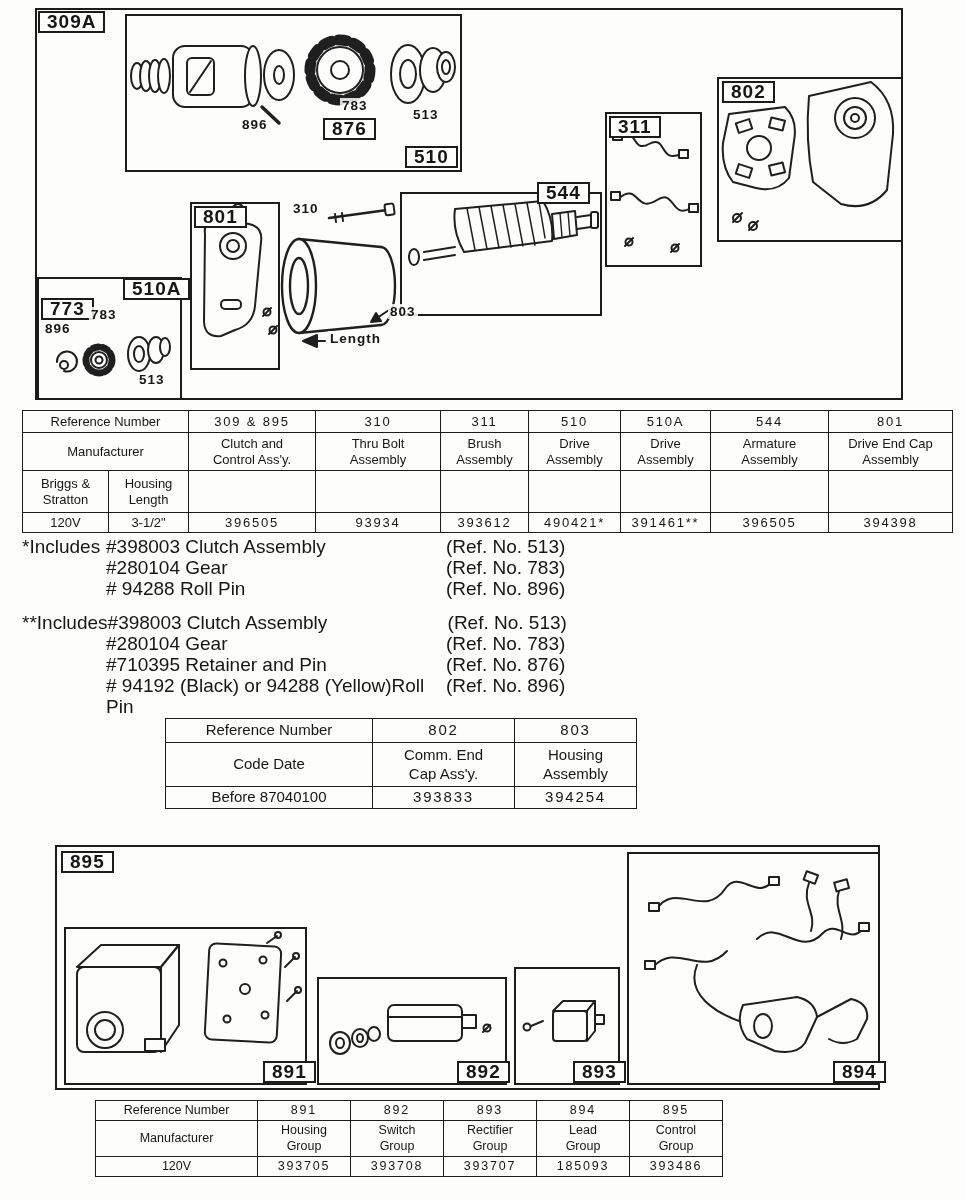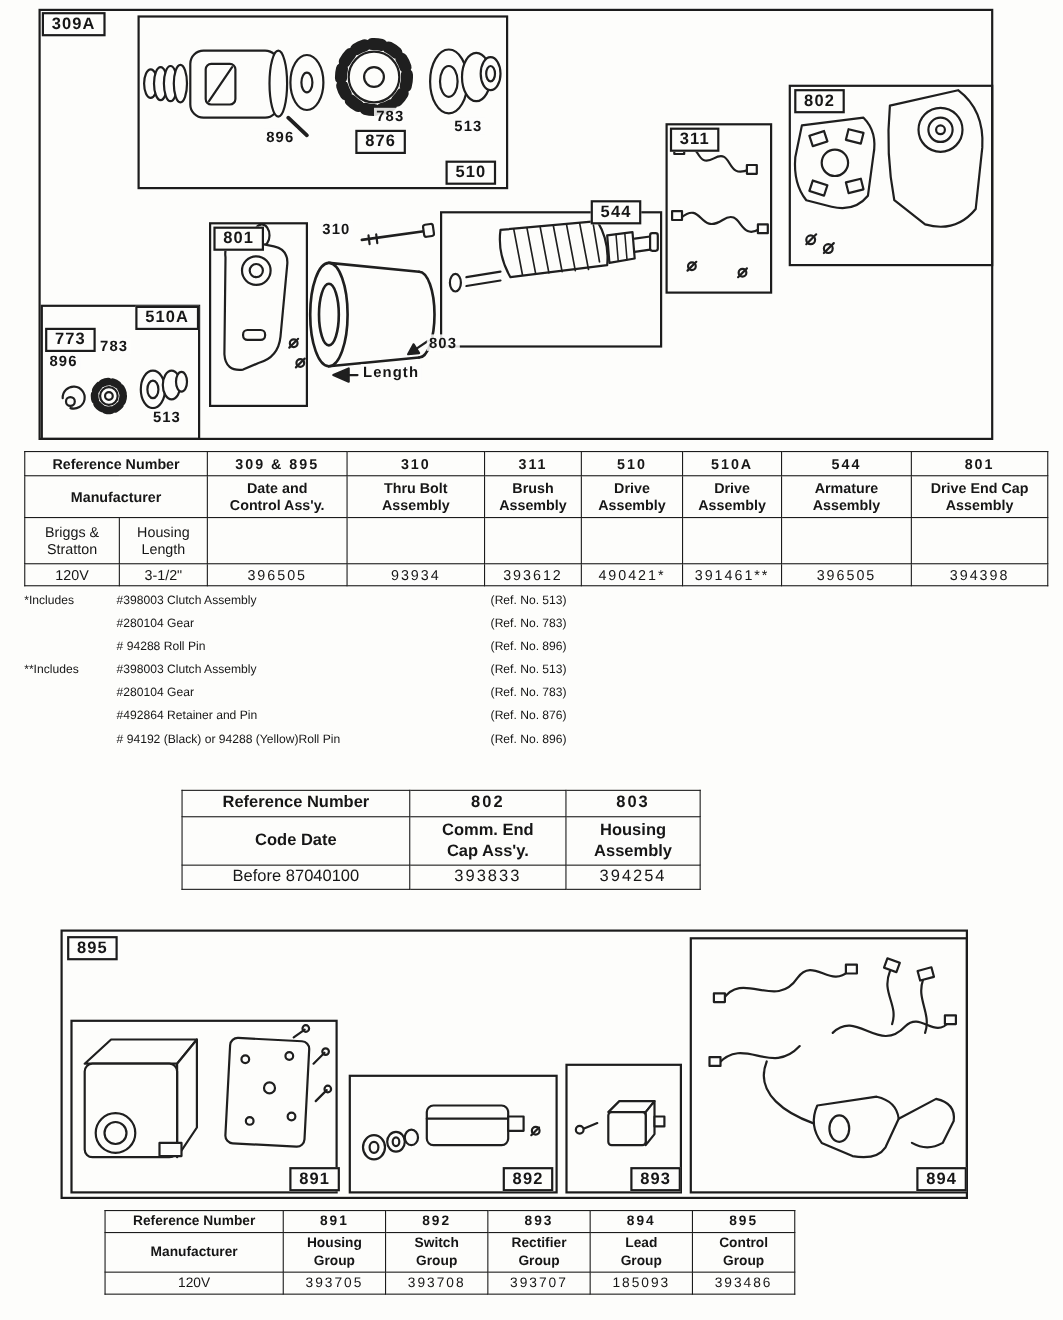--- a/index.html
+++ b/index.html
@@ -3,38 +3,38 @@
 <meta charset="utf-8">
 <style>
   *{margin:0;padding:0;box-sizing:border-box}
   html,body{width:966px;height:1200px}
   body{background:#fdfdfb;font-family:"Liberation Sans","DejaVu Sans",sans-serif;color:#161616;position:relative}
   .page{position:relative;width:966px;height:1200px;background:#fdfdfb;overflow:hidden}
 
   .dbox{position:absolute;border:2.5px solid #1c1c1c}
   .inbox{position:absolute;border:2px solid #1c1c1c;z-index:2}
   svg.art{position:absolute;left:0;top:0;z-index:1}
-  .boxed-label{position:absolute;border:2px solid #1c1c1c;background:#fdfdfb;font-size:15px;font-weight:700;letter-spacing:1px;padding:1px 7px;line-height:16px;z-index:3;white-space:nowrap}
+  .boxed-label{position:absolute;border:2px solid #1c1c1c;background:#fdfdfb;font-size:19px;font-weight:700;letter-spacing:1px;padding:1px 7px;line-height:16px;z-index:3;white-space:nowrap}
   .callout{position:absolute;font-size:13.5px;font-weight:700;letter-spacing:1px;background:rgba(253,253,251,.85);padding:0 2px;z-index:3;white-space:nowrap}
 
   table.ptable{position:absolute;border-collapse:collapse;background:#fdfdfb;table-layout:fixed;z-index:4}
   .ptable td{border:1.6px solid #1c1c1c;text-align:center;vertical-align:middle;font-size:13px;padding:1px 2px;line-height:1.22;overflow:hidden}
-  .ptable tr.b td{font-weight:700}
+  .ptable tr.b td{font-weight:400}
   .ptable td span{display:block}
   .ls{letter-spacing:1.8px}
   .vbottom{vertical-align:bottom;padding-bottom:3px}
   .t2 td{font-size:15px}
   .t3 td{font-size:12.5px}
 
-  .notes{position:absolute;font-size:11px;line-height:21px;z-index:4}
+  .notes{position:absolute;font-size:19px;line-height:21px;z-index:4}
   .note-row{display:flex}
   .n-label{flex:0 0 84px}
   .n-part{flex:0 0 340px}
   .n-ref{flex:1}
-  .g2{margin-top:0}
+  .g2{margin-top:13px}
 </style>
 </head>
 <body>
 
 <div class="page">
 
   <div class="dbox" style="left:35px;top:8px;width:868px;height:392px">
 
     <svg class="art" width="868" height="392" viewBox="0 0 868 392">
       <g stroke="#1f1f1f" fill="none" stroke-width="2" stroke-linecap="round" stroke-linejoin="round">
@@ -207,21 +207,21 @@
         <td class="ls">310</td>
         <td class="ls">311</td>
         <td class="ls">510</td>
         <td class="ls">510A</td>
         <td class="ls">544</td>
         <td class="ls">801</td>
       </tr>
       <tr class="b" style="height:38px">
         <td colspan="2" class="vbottom">Manufacturer</td>
         <td>
-            <span>Date and</span>
+            <span>Clutch and</span>
             <span>Control Ass'y.</span>
           </td>
         <td>
             <span>Thru Bolt</span>
             <span>Assembly</span>
           </td>
         <td>
             <span>Brush</span>
             <span>Assembly</span>
           </td>
@@ -297,21 +297,21 @@
         <span class="n-part">#398003 Clutch Assembly</span>
         <span class="n-ref">(Ref. No. 513)</span>
       </div>
       <div class="note-row">
         <span class="n-label"></span>
         <span class="n-part">#280104 Gear</span>
         <span class="n-ref">(Ref. No. 783)</span>
       </div>
       <div class="note-row">
         <span class="n-label"></span>
-        <span class="n-part">#492864 Retainer and Pin</span>
+        <span class="n-part">#710395 Retainer and Pin</span>
         <span class="n-ref">(Ref. No. 876)</span>
       </div>
       <div class="note-row">
         <span class="n-label"></span>
         <span class="n-part"># 94192 (Black) or 94288 (Yellow)Roll Pin</span>
         <span class="n-ref">(Ref. No. 896)</span>
       </div>
     </div>
   </div>
 

